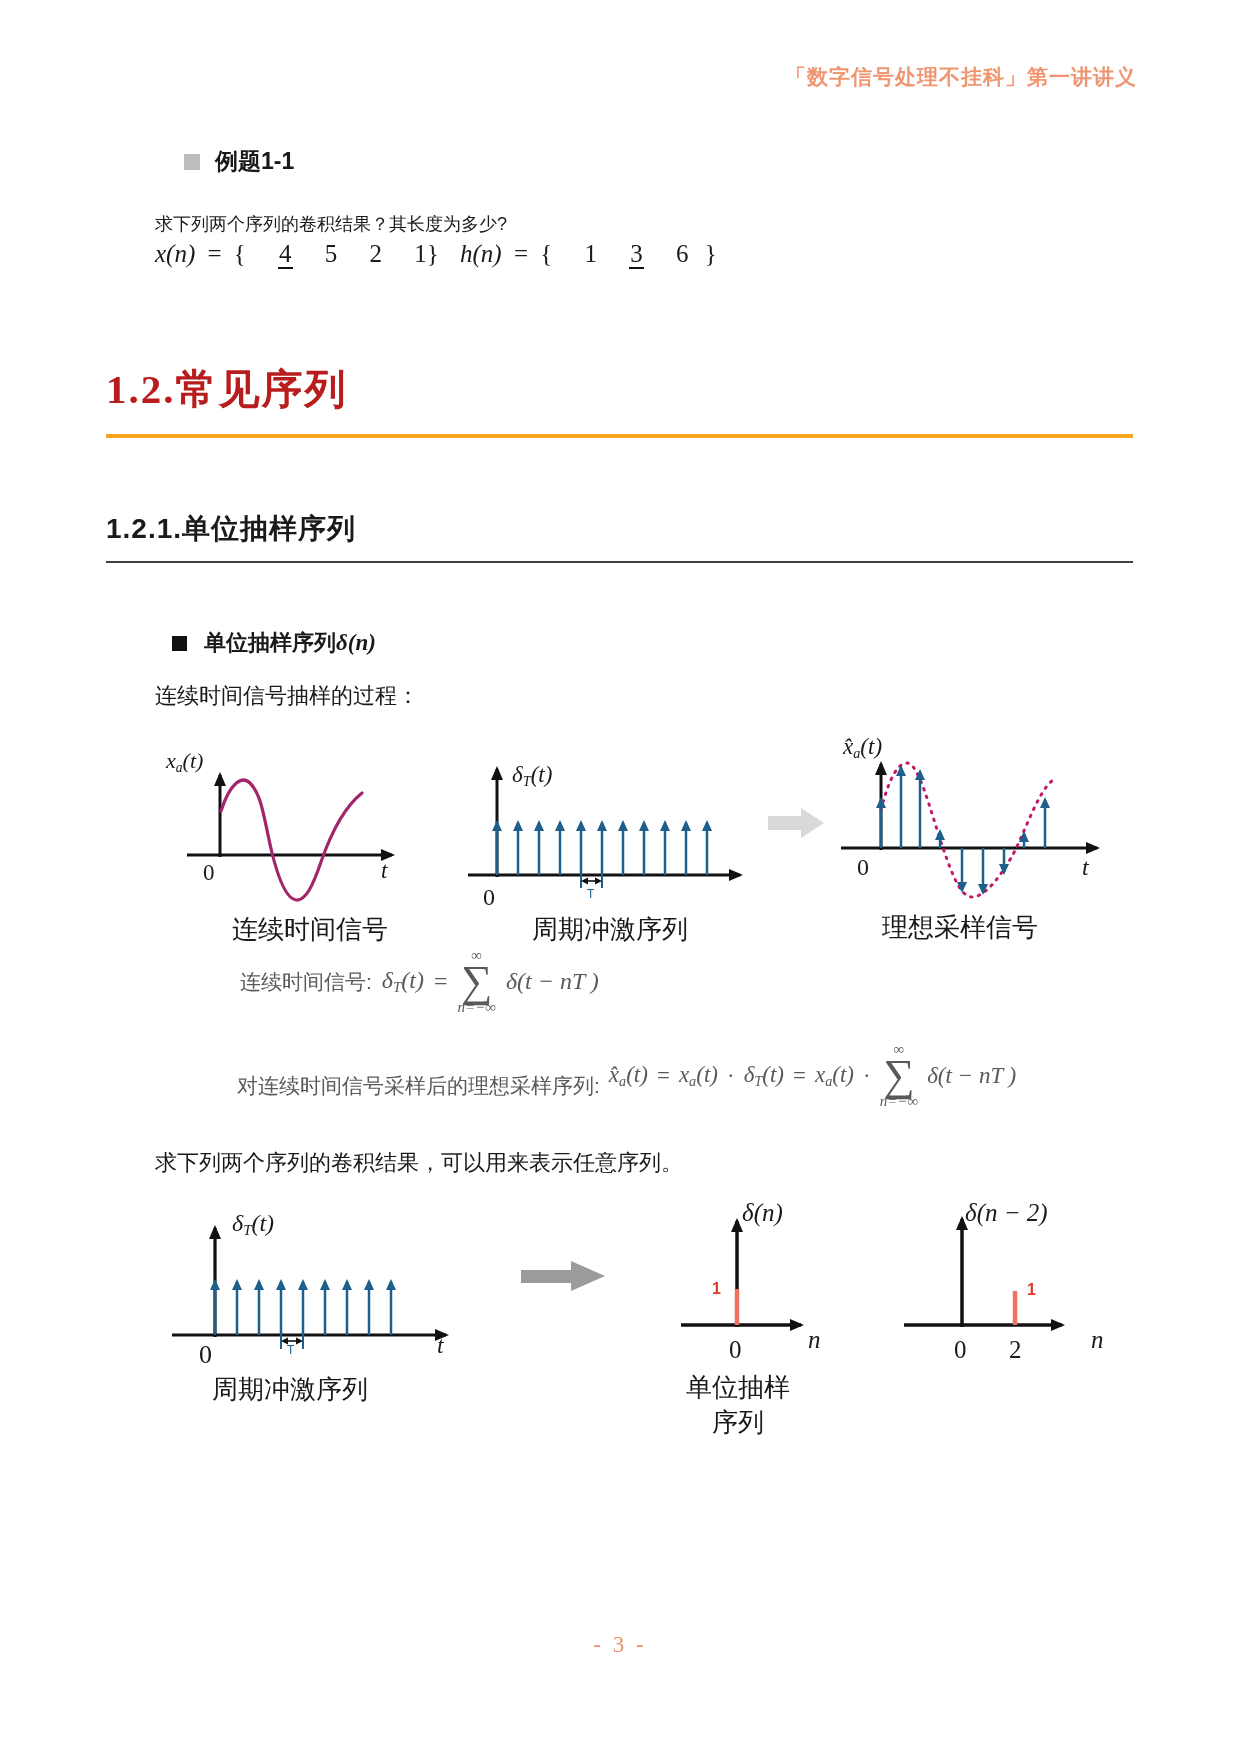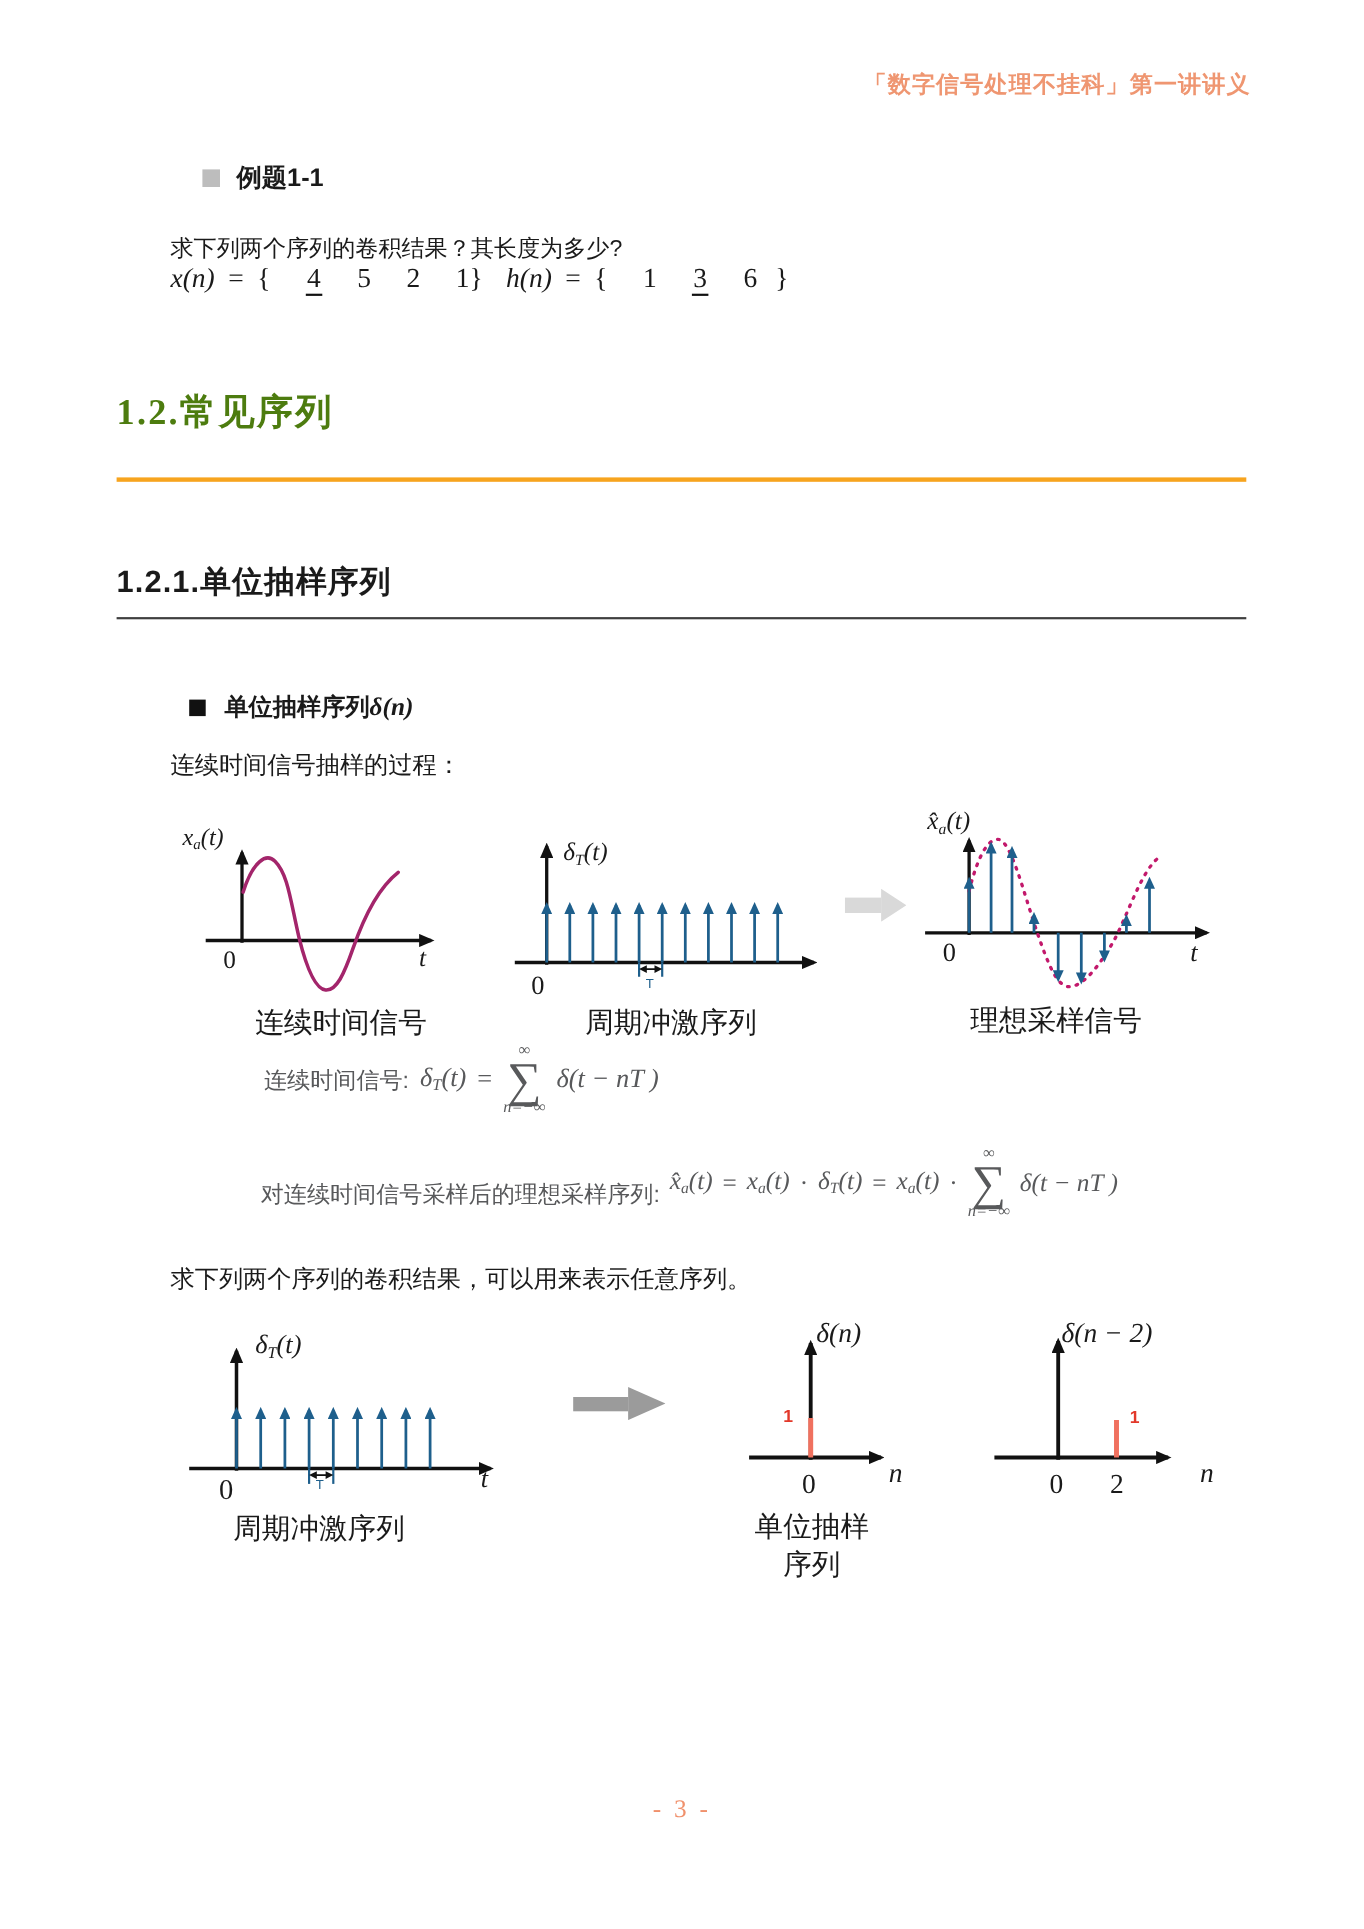--- a/index.html
+++ b/index.html
@@ -29,21 +29,21 @@
 <body>
 
 <div class="page">
 
   <div class="abs hdr serif" style="top:63px;right:103px;text-align:right;">「数字信号处理不挂科」第一讲讲义</div>
 
   <div class="abs row" style="left:155px;top:146px;gap:15px;margin-left:29px;">
     <span class="sq" style="width:16px;height:16px;background:#bdbdbd;"></span>
     <span class="b" style="font-size:23px;">例题1-1</span>
   </div>
-  <div class="abs" style="left:155px;top:212px;font-size:21px;">求下列两个序列的卷积结果？其长度为多少?</div>
+  <div class="abs" style="left:155px;top:212px;font-size:18px;">求下列两个序列的卷积结果？其长度为多少?</div>
 
   <div class="abs" style="left:0;top:240px;width:100%;height:44px;">
     <span class="abs math" style="left:155px;top:0;font-size:25px;">
       <span class="it">x(n)</span>
       <span style="margin:0 6px;">=</span>
       <span>{</span>
       <span class="seqv ul">4</span>
       <span class="seqv">5</span>
       <span class="seqv">2</span>
       <span class="seqv">1</span><span>}</span>
@@ -52,21 +52,21 @@
       <span class="it">h(n)</span>
       <span style="margin:0 6px;">=</span>
       <span>{</span>
       <span class="seqv">1</span>
       <span class="seqv ul">3</span>
       <span class="seqv">6</span>
       <span style="margin-left:10px;">}</span>
     </span>
   </div>
 
-  <div class="abs serif b" style="left:106px;top:352px;font-size:33px;color:#4d7c0f;letter-spacing:2px;">1.2.常见序列</div>
+  <div class="abs serif b" style="left:106px;top:362px;font-size:41px;color:#b91c1c;letter-spacing:2px;">1.2.常见序列</div>
   <div class="abs" style="left:106px;top:434px;width:1027px;height:4px;background:#f7a41e;"></div>
 
   <div class="abs b" style="left:106px;top:510px;font-size:28px;letter-spacing:1px;">1.2.1.单位抽样序列</div>
   <div class="abs" style="left:106px;top:561px;width:1027px;height:2px;background:#3f3f3f;"></div>
 
   <div class="abs row" style="left:172px;top:628px;gap:17px;">
     <span class="sq" style="width:15px;height:15px;background:#111;"></span>
     <span style="font-size:22px;">
       <span class="b">单位抽样序列</span><span class="math it b" style="font-size:23px;">δ(n)</span>
     </span>

